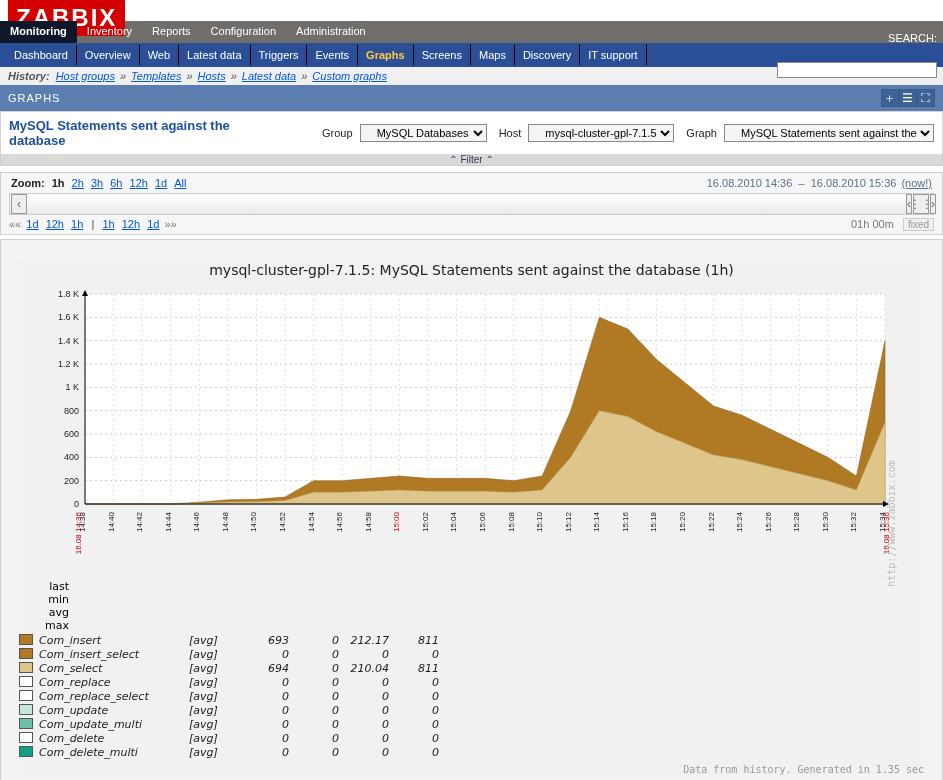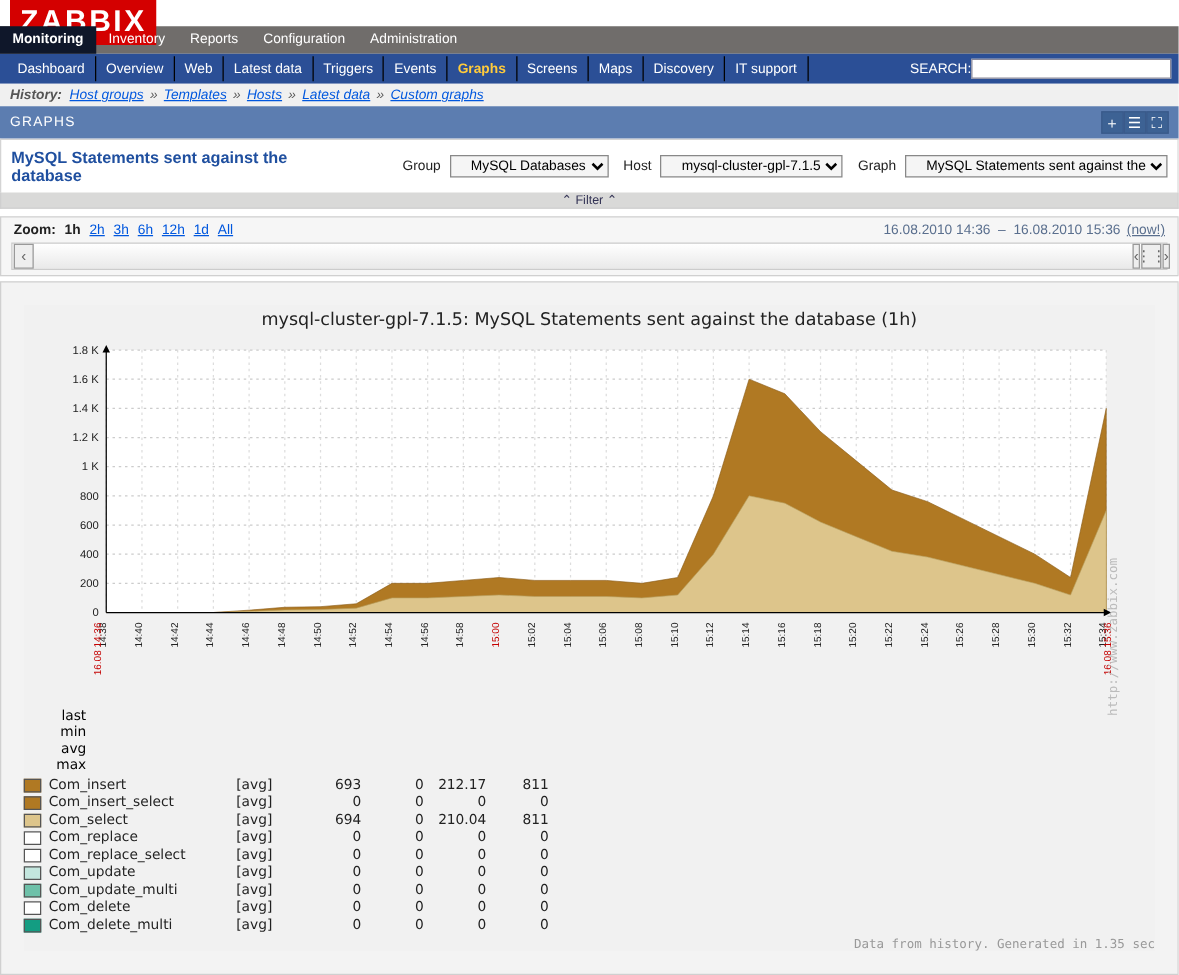--- a/index.html
+++ b/index.html
@@ -10,21 +10,21 @@
 .top-links { font-size:12px; padding-top:6px; color:#000;}
 .top-links span { cursor:pointer;}
 .top-links .sep { margin:0 6px; color:#666;}
 .tabs1 { display:flex; background:#706d6b; height:22px;}
 .tabs1 .tab { padding:4px 10px; color:#fff; font-size:11px; cursor:pointer;}
 .tabs1 .tab.active { background:#0f172a; font-weight:bold;}
 .tabs2 { display:flex; background:#2b4f96; height:24px; align-items:center; padding:0 6px; color:#fff;}
 .tabs2 .tab { padding:4px 8px; color:#fff; font-size:11px; cursor:pointer; border-right:1px solid #000000;}
 .tabs2 .tab:last-of-type { border-right:none;}
 .tabs2 .tab.active { color:#ffcb3b; font-weight:bold;}
-.tabs2 .search { margin-left:auto; font-size:11px; display:flex; align-items:center; gap:0;}
+.tabs2 .search { margin-left:auto; font-size:11px; display:flex; align-items:flex-end; gap:18px;flex-direction:column;}
 .tabs2 .search input { width:160px; height:16px; font-size:11px; padding:0 3px; border:1px solid #889;}
 .history { background:#f0f0f0; padding:3px 8px; font-size:11px; font-style:italic; color:#555;}
 .history a { color:#0057de; margin:0 3px; text-decoration:underline; cursor:pointer;}
 .history .raquo { color:#555; margin:0 2px;}
 .pagehdr { background:#5c7db0; color:#fff; padding:4px 8px; font-size:11px; letter-spacing:1px; display:flex; justify-content:space-between; align-items:center;}
 .pagehdr .icons { display:flex; gap:0;}
 .pagehdr .icons span { width:18px; height:18px; border:1px solid #3a5a8a; background:#3d6294; display:flex; align-items:center; justify-content:center; font-size:12px; cursor:pointer; color:#fff;}
 .titlebar { background:#fff; border:1px solid #d4d4d4; border-bottom:0; padding:6px 8px; display:flex; justify-content:space-between; align-items:center;}
 .titlebar h3 { color:#1f4f9f; font-size:13px; max-width:280px;}
 .selectors { display:flex; gap:12px; align-items:center; font-size:11px;}
@@ -43,21 +43,21 @@
 .zoombox .slider .handle.rightgrp { position:absolute; right:4px; display:flex; gap:1px;}
 .zoombox .row3 { display:flex; justify-content:space-between; margin-top:3px; color:#444;}
 .zoombox .row3 a { color:#0057de; text-decoration:underline; margin:0 2px; cursor:pointer;}
 .zoombox .row3 .dur { color:#777;}
 .zoombox .row3 .fixed { color:#999; border:1px solid #ccc; background:#f0f0f0; padding:0 4px; font-size:10px; margin-left:6px;}
 .chartbox { border:1px solid #d0d0d0; background:#f3f3f3; padding:18px; margin-top:4px;}
 .chartinner { background:#f1f1f1; position:relative;}
 .charttitle { text-align:center; font: 14px 'DejaVu Sans', Arial; color:#222; padding:4px 0 10px;}
 svg { display:block;}
 .legendtable { width:100%; margin-top:12px; font: 11px 'DejaVu Sans', Arial;}
-.legendrow { display:flex; align-items:flex-end; height:14px;}
+.legendrow { display:flex; align-items:flex-start; height:14px;font-style:italic;}
 .legendrow .swatch { width:14px; height:11px; border:1px solid #555; margin-right:6px;}
 .legendrow .name { width:150px;}
 .legendrow .agg { width:50px;}
 .legendrow .val { width:50px; text-align:right;}
 .legendhdr { display:flex; margin-bottom:2px;flex-direction:column;}
 .legendhdr span { text-align:right; color:#000;}
 .legendhdr .pad { width:222px;}
 .legendhdr .col { width:50px;}
 .gennote { text-align:right; color:#999; font: 10px monospace; margin-top:4px;}
 .sidewm { position:absolute; right:-30px; top:260px; transform:rotate(-90deg); color:#bbb; font:10px monospace;}
@@ -137,20 +137,27 @@
       <span>16.08.2010 15:36</span>
       <a style="text-decoration:underline;color:#5a6f8e">(now!)</a>
     </div>
   </div>
   <div class="slider">
     <div class="handle left">‹</div>
     <div class="handle rightgrp">
       <div class="handle">‹</div>
       <div class="handle">⋮⋮</div>
       <div class="handle">›</div>
+    </div>
+  </div>
+  <div class="row3">
+    <div id="navprev"><span style="color:#777">««</span> <a>1d</a> <a>12h</a> <a>1h</a> &nbsp;|&nbsp; <a>1h</a> <a>12h</a> <a>1d</a> <span style="color:#777">»»</span></div>
+    <div>
+      <span class="dur">01h 00m</span>
+      <span class="fixed">fixed</span>
     </div>
   </div>
 </div>
 
 <div class="chartbox">
   <div class="chartinner">
     <div class="charttitle">mysql-cluster-gpl-7.1.5: MySQL Statements sent against the database   (1h)</div>
     <svg id="chartsvg" width="880" height="280">
         <rect x="66" y="6" width="800" height="210" fill="#fff"></rect>
         <text x="60" y="219" text-anchor="end" font-size="9" fill="#222">0</text>

